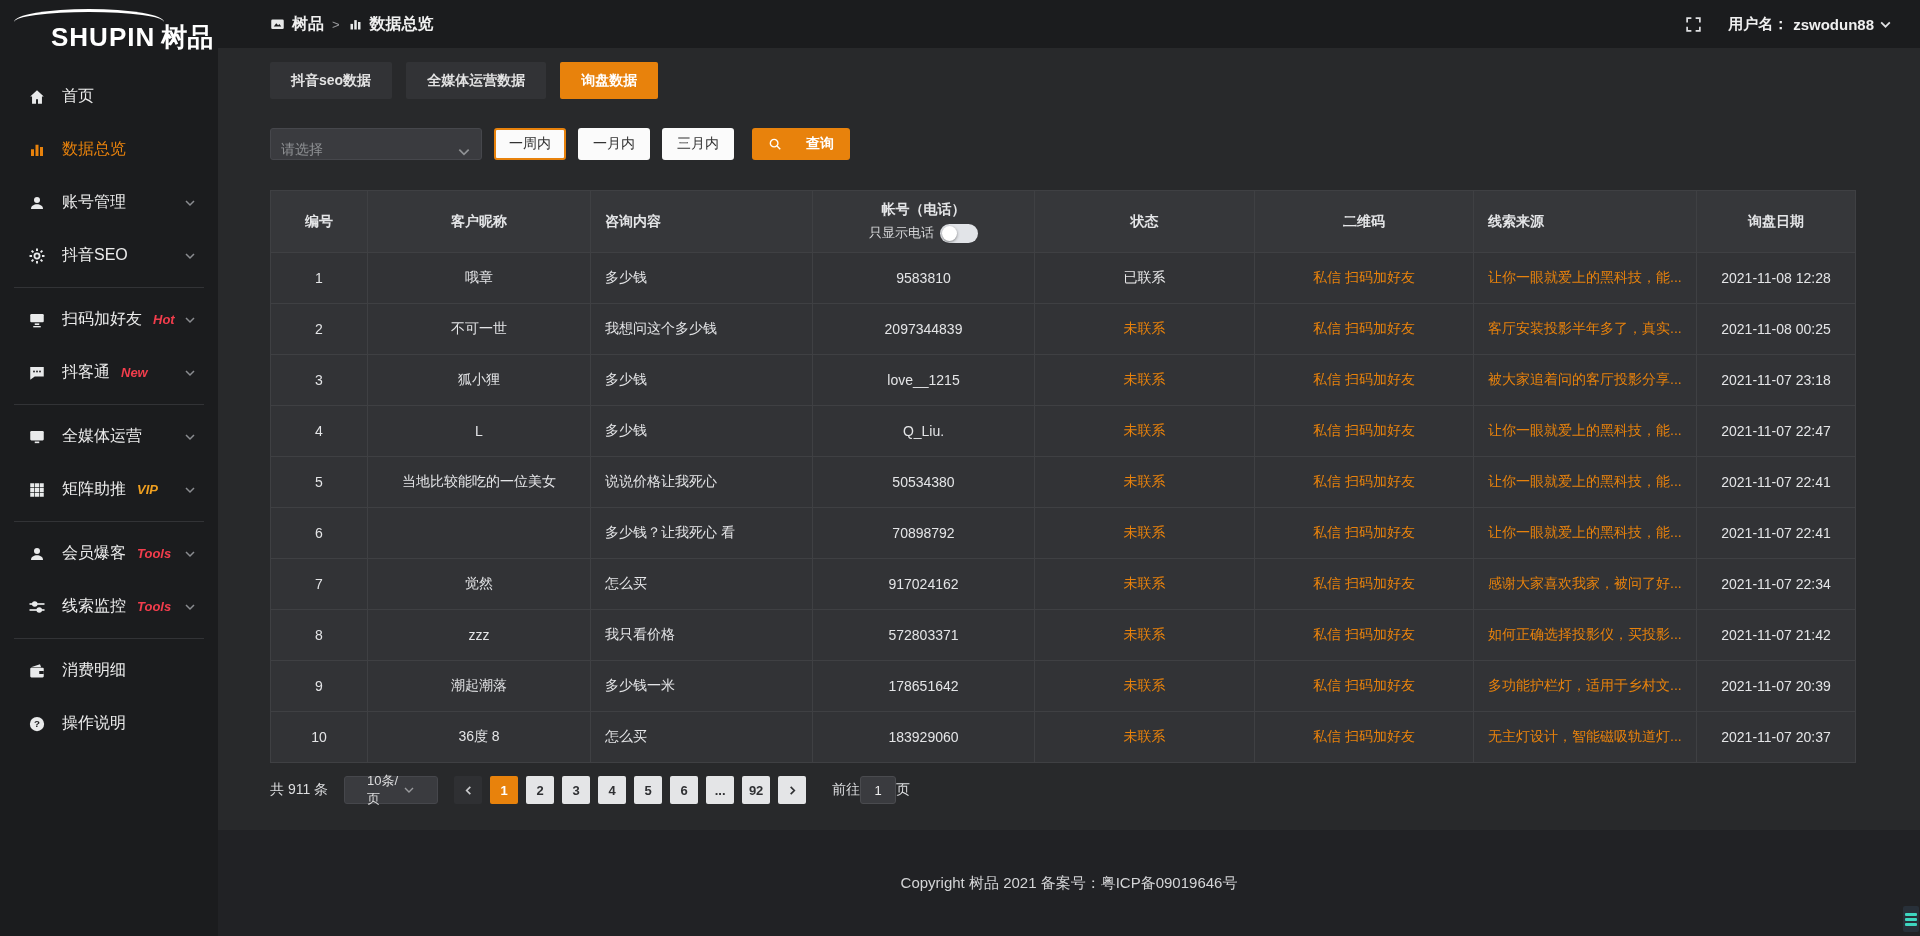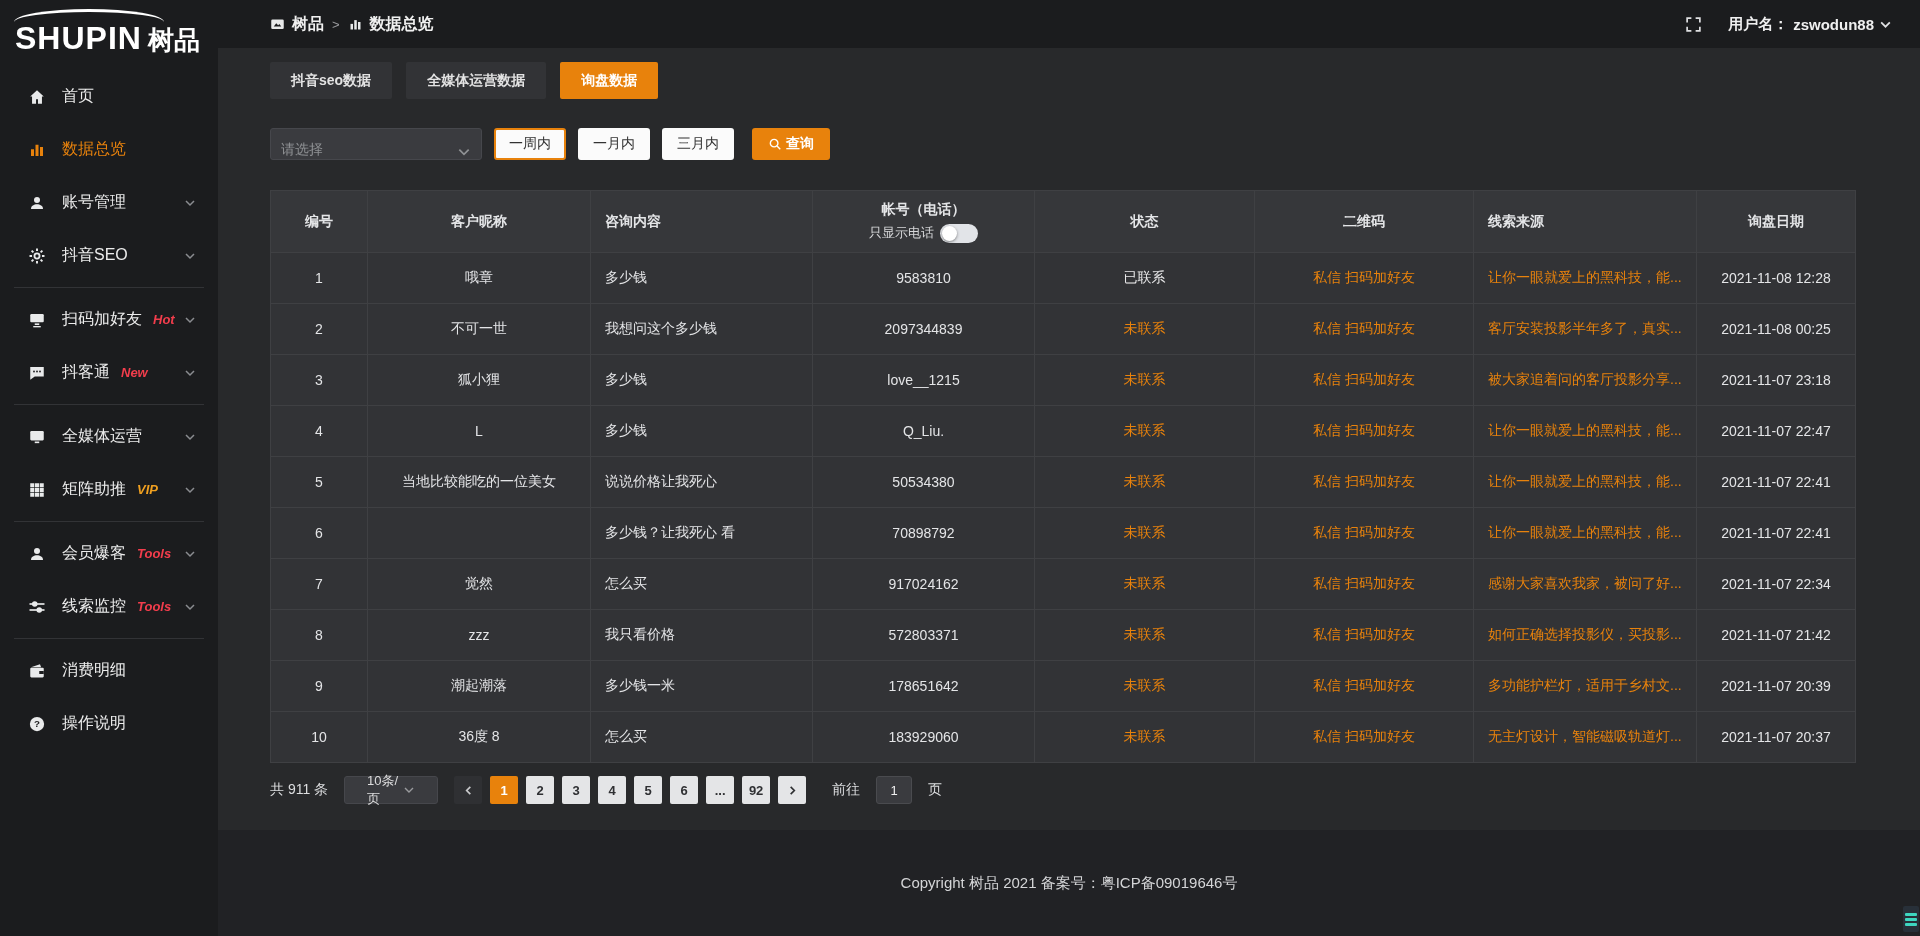--- a/index.html
+++ b/index.html
@@ -5,21 +5,21 @@
   * { margin:0; padding:0; box-sizing:border-box; }
   html,body { width:1920px; height:936px; overflow:hidden; background:#1b1c1e;
     font-family:"Liberation Sans","DejaVu Sans",sans-serif; }
   .app { display:flex; width:1920px; height:936px; }
 
   
   .sidebar { width:218px; min-width:218px; background:#1b1c1e; color:#ececec; padding-top:6px; }
   .logo { position:relative; height:50px; padding:14px 0 0 15px; white-space:nowrap; }
   .logo-arc { position:absolute; top:3px; left:14px; width:150px; height:13px;
     border-top:3px solid #fff; border-radius:50% 50% 0 0 / 100% 100% 0 0; }
-  .logo-en { font-size:32px; font-weight:900; letter-spacing:1px; color:#fff; }
+  .logo-en { font-size:26px; font-weight:900; letter-spacing:1px; color:#fff;margin-left:36px; }
   .logo-cn { font-size:26px; font-weight:800; color:#fff; margin-left:6px; }
   .menu { margin-top:14px; }
   .menu-item { display:flex; align-items:center; height:53px; padding:0 22px 0 27px; cursor:pointer; }
   .mi-icon { width:20px; height:20px; display:flex; align-items:center; justify-content:center; margin-right:15px; }
   .mi-label { font-size:16px; color:#ececec; }
   .menu-item.active .mi-label { color:#e8820c; }
   .mi-badge { font-size:13px; font-weight:700; font-style:italic; margin-left:11px; }
   .mi-badge.red { color:#f23d4c; }
   .mi-badge.gold { color:#f0a020; }
   .mi-chevron { margin-left:auto; display:flex; }
@@ -45,21 +45,21 @@
 
   .filters { display:flex; align-items:center; margin-top:29px; }
   .select { width:212px; height:32px; background:#3a3b3f; border:1px solid #46474c; border-radius:3px;
     display:flex; align-items:flex-end; padding:0 10px; cursor:pointer; }
   .select-text { color:#8f9194; font-size:14px; }
   .select .chev { margin-left:auto; display:flex; }
   .range-btn { height:32px; padding:0 13px; margin-left:12px; background:#fbfbfb; color:#333;
     border:2px solid #fbfbfb; border-radius:3px; font-size:14px; cursor:pointer; font-family:inherit; }
   .range-btn.active { border-color:#e8820c; }
   .search-btn { height:32px; margin-left:18px; padding:0 16px; background:#e8820c; color:#fff;
-    border:none; border-radius:3px; font-size:14px; font-weight:700; display:flex; align-items:center; gap:4px;
+    border:none; border-radius:3px; font-size:14px; font-weight:700; display:flex; align-items:center; gap:24px;
     cursor:pointer; font-family:inherit; }
 
   
   .data-table { width:100%; margin-top:30px; border-collapse:collapse; table-layout:fixed;
     background:#323336; border:1px solid #3f4043; }
   .data-table th, .data-table td { border:1px solid #3f4043; text-align:center;
     color:#e4e5e7; font-size:14px; overflow:hidden; white-space:nowrap; }
   .data-table thead th { height:62px; background:#36373a; font-weight:700; }
   .data-table tbody td { height:51px; font-weight:400; }
   .c-id { width:97px; }
@@ -82,21 +82,21 @@
   .pagination { display:flex; align-items:center; margin-top:13px; color:#dddee0; font-size:14px; }
   .pg-size { width:94px; height:28px; background:#3a3b3f; border:1px solid #46474c; border-radius:3px;
     display:flex; align-items:center; padding:0 22px; margin-left:16px; cursor:pointer; font-size:13px; color:#dcdcdd; }
   .pg-size .chev { margin-left:auto; display:flex; }
   .pg-btn { min-width:28px; height:28px; border:none; border-radius:2px; margin-left:8px;
     background:#e4e5e7; color:#2f3033; font-size:13px; font-weight:700; cursor:pointer;
     display:flex; align-items:center; justify-content:center; font-family:inherit; }
   .pg-btn.dark { background:#2f3033; color:#c9cacc; }
   .pg-btn.active { background:#e8820c; color:#fff; }
   .pg-pages { display:flex; }
-  .goto { display:flex; align-items:center; gap:16px; margin-left:26px; }
+  .goto { display:flex; align-items:center; gap:0; margin-left:26px; }
   .goto-input { width:36px; height:28px; background:#3a3b3f; border:1px solid #4a4b4f; border-radius:3px;
     color:#eee; text-align:center; font-size:13px; font-family:inherit; }
 
   footer { flex:1; display:flex; align-items:center; justify-content:center; background:#212225; }
   .copyright { color:#d4d5d7; font-size:15px; }
 
   .browser-widget { position:absolute; right:1px; bottom:4px; width:16px; height:26px; background:#283039;
     border-radius:2px; display:flex; flex-direction:column; justify-content:center; gap:2px; padding:2px; }
   .browser-widget i { display:block; height:3px; background:#3ed6c0; border-radius:1px; }
 </style>

